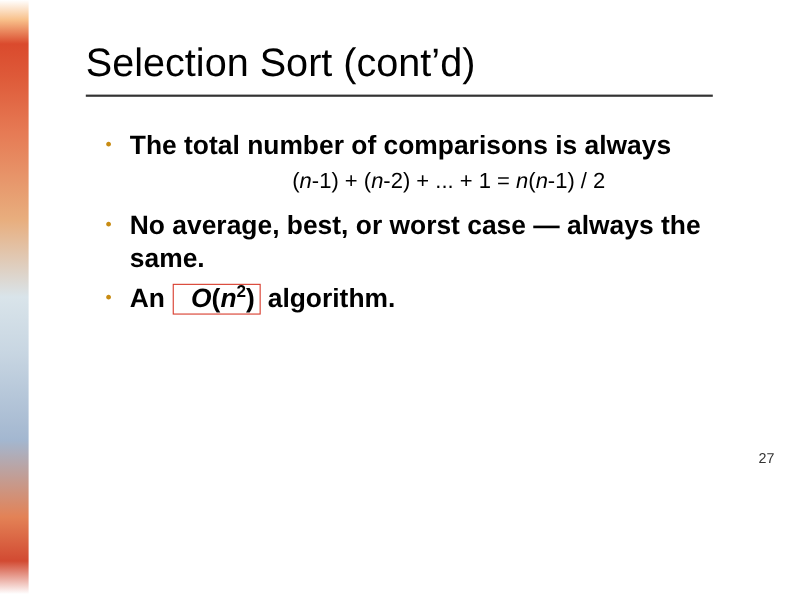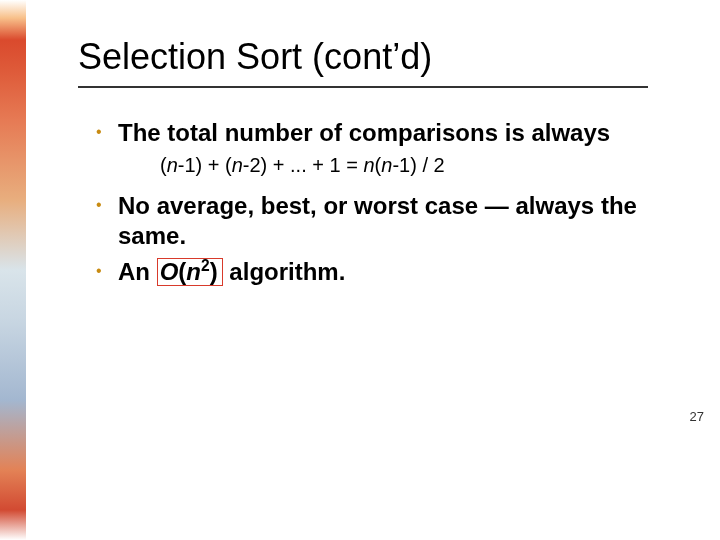--- a/index.html
+++ b/index.html
@@ -89,28 +89,29 @@
     font-size: 24px;
     line-height: 30px;
     color: #000000;
     font-weight: bold;
   }
 
   .formula {
     margin: 6px 0 14px 64px;
     font-size: 20px;
     color: #000000;
+    text-align: center;
   }
 
   .formula .ital { font-style: italic; }
 
   .big-o-box {
     display: inline-block;
     border: 1px solid #d83a2b;
-    padding: 1px 4px 1px 2px;
+    padding: 1px 4px 1px 16px;
     line-height: 1;
   }
 
   .big-o-box .ital { font-style: italic; }
   .sup {
     font-size: 0.65em;
     vertical-align: super;
     line-height: 0;
   }
 

